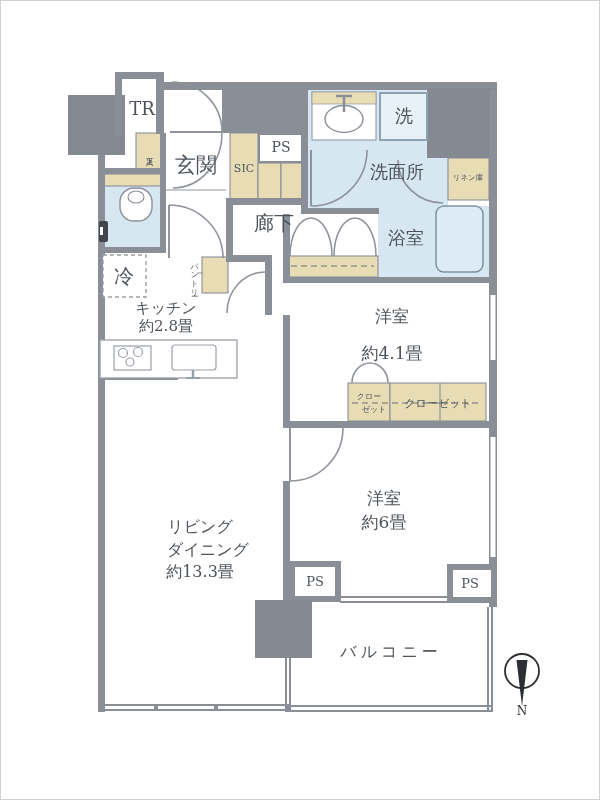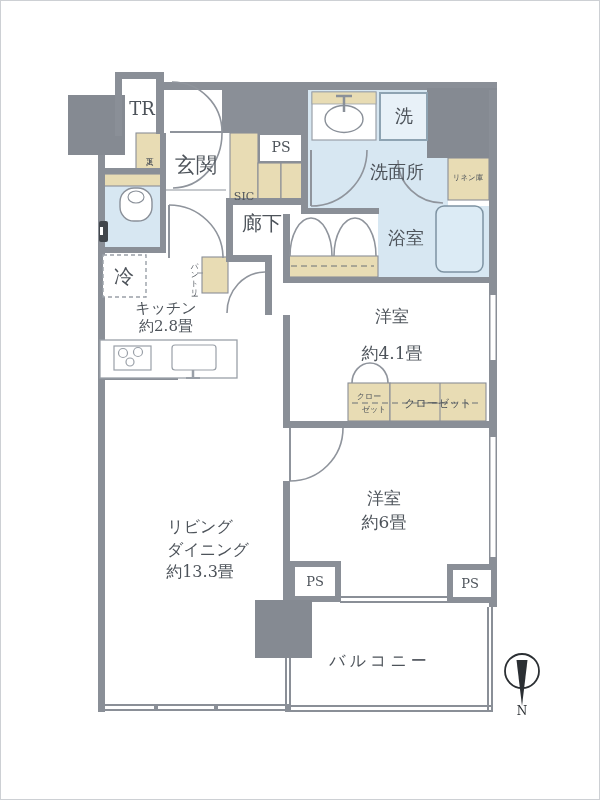--- a/index.html
+++ b/index.html
@@ -166,23 +166,23 @@
 
   <g>
     <circle cx="522" cy="671" r="17" fill="#ffffff" stroke="#2b2f33" stroke-width="1.8"></circle>
     <polygon points="516.5,660 527.5,660 522,706" fill="#2b2f33"></polygon>
   </g>
 </svg>
 
 <div class="lbl f18" style="left:142px;top:109px;">TR</div>
 <div class="lbl lbl-v f7" style="left:149px;top:152px;">下足入</div>
 <div class="lbl f21" style="left:196px;top:166px;">玄関</div>
-<div class="lbl f11" style="left:244px;top:169px;margin-top:28px;">SIC</div>
+<div class="lbl f11" style="left:244px;top:169px;">SIC</div>
 <div class="lbl f14" style="left:281px;top:148px;">PS</div>
-<div class="lbl f20" style="left:262px;top:223px;">廊下</div>
+<div class="lbl f20" style="left:274px;top:223px;">廊下</div>
 <div class="lbl f18" style="left:397px;top:172px;">洗面所</div>
 <div class="lbl f18" style="left:404px;top:116px;">洗</div>
 <div class="lbl f7" style="left:468px;top:178px;">リネン庫</div>
 <div class="lbl f18" style="left:406px;top:239px;font-family:Liberation Mono, monospace;">浴室</div>
 <div class="lbl f20" style="left:124px;top:276px;">冷</div>
 <div class="lbl lbl-v f7" style="left:194px;top:275px;">パントリー</div>
 
 <div class="lbl f15" style="left:166px;top:308px;">キッチン</div>
 <div class="lbl f15" style="left:166px;top:326px;">約2.8畳</div>
 
@@ -196,17 +196,17 @@
 <div class="lbl f17" style="left:384px;top:499px;">洋室</div>
 <div class="lbl f17" style="left:384px;top:523px;">約6畳</div>
 
 <div class="lbl f16" style="left:200px;top:527px;">リビング</div>
 <div class="lbl f16" style="left:208px;top:550px;">ダイニング</div>
 <div class="lbl f16" style="left:200px;top:572px;">約13.3畳</div>
 
 <div class="lbl f13" style="left:315px;top:582px;">PS</div>
 <div class="lbl f13" style="left:470px;top:584px;">PS</div>
 
-<div class="lbl f16 sp" style="left:380px;top:652px;margin-top:9px;">バルコニー</div>
+<div class="lbl f16 sp" style="left:391px;top:652px;">バルコニー</div>
 
 <div class="lbl nlab" style="left:522px;top:712px;">N</div>
 
 </div>
 
 </body></html>

